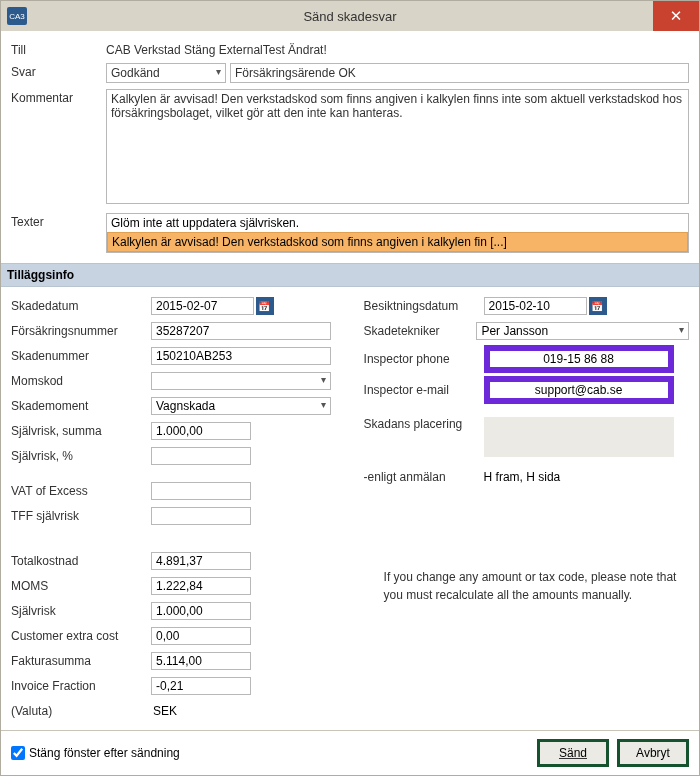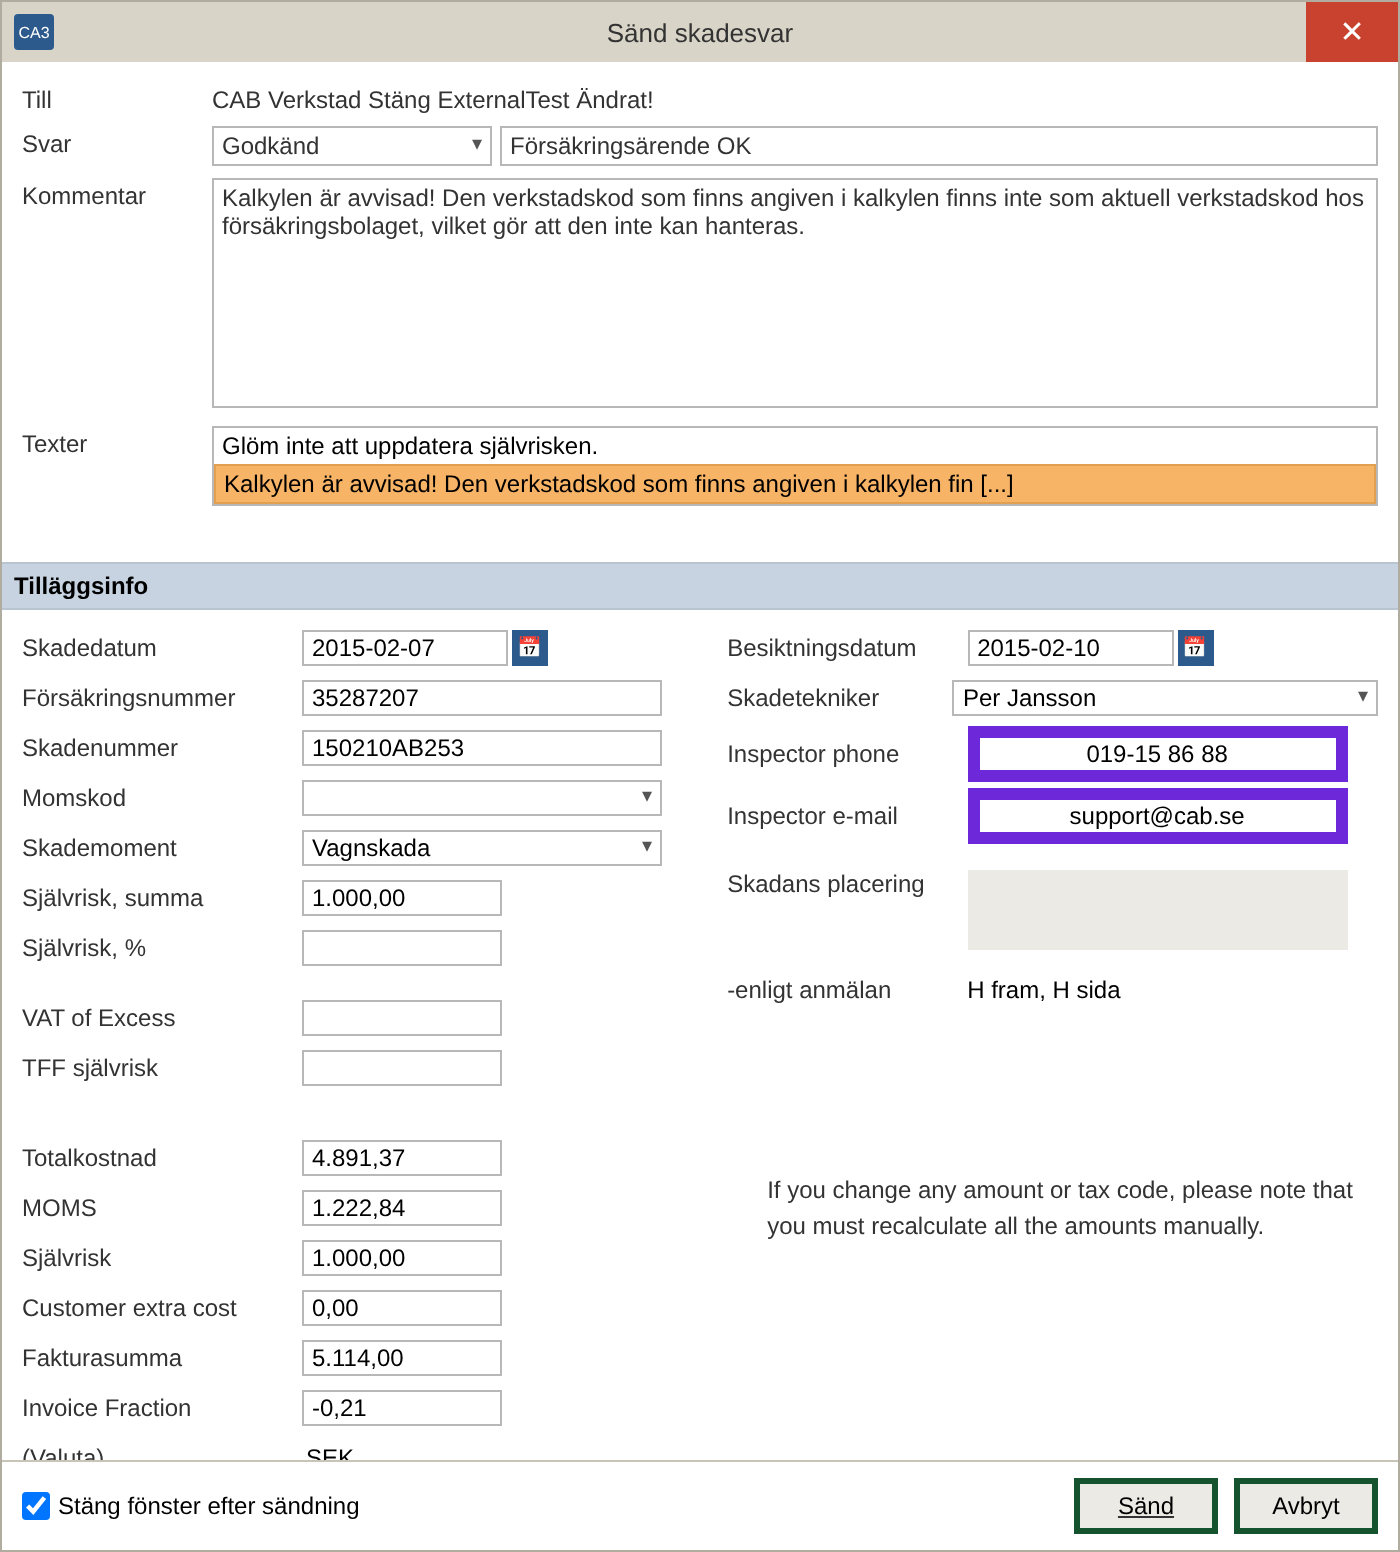--- a/index.html
+++ b/index.html
@@ -18,21 +18,21 @@
     width:100%; border:1px solid #b8b8b8; padding:2px 4px; background:#fff; color:#333; font-family:inherit; font-size:12px;
   }
   .combo-row { display:flex; gap:4px; }
   .combo { position:relative; }
   .combo select { appearance:none; -webkit-appearance:none; padding-right:18px; }
   .combo::after { content:"▾"; position:absolute; right:5px; top:3px; font-size:10px; pointer-events:none; color:#555;}
   textarea.text.comment { height:115px; resize:none; }
   .highlight { background:#f7b366; border:1px solid #e0a050; padding:2px 4px; }
   .list-box { border:1px solid #b8b8b8; }
   .list-box .item { padding:2px 4px; }
-  .section-header { background:#c7d3e0; font-weight:bold; padding:4px 6px; margin: 28px -10px 8px -10px; border-top:1px solid #b8c4d0; border-bottom:1px solid #b8c4d0;}
+  .section-header { background:#c7d3e0; font-weight:bold; padding:4px 6px; margin: 10px -10px 8px -10px; border-top:1px solid #b8c4d0; border-bottom:1px solid #b8c4d0;}
   .two-col { display:flex; gap:30px; margin-top:4px;}
   .col { width: 48%; }
   .frow { display:flex; align-items:center; margin-bottom:3px; min-height:22px;}
   .flbl { width: 140px; color:#333; }
   .finput { width: 100px; border:1px solid #b8b8b8; padding:1px 4px; text-align:left; background:#fff;}
   .finput.txt { text-align:left; }
   .fselect-wrap { width:180px; position:relative;}
   .fselect-wrap select { width:100%; border:1px solid #b8b8b8; padding:1px 4px; background:#fff; appearance:none; padding-right:18px;}
   .fselect-wrap::after { content:"▾"; position:absolute; right:5px; top:2px; font-size:10px; pointer-events:none; color:#555;}
   .date-wrap { position:relative; display:inline-block;}
@@ -65,21 +65,21 @@
   <div class="content">
 
     <div class="row">
       <div class="lbl">Till</div>
       <div class="val text">CAB Verkstad Stäng ExternalTest Ändrat!</div>
     </div>
 
     <div class="row">
       <div class="lbl">Svar</div>
       <div class="val combo-row">
-        <div class="combo" style="width:140px;">
+        <div class="combo" style="width:120px;">
           <select class="text">
             <option>Godkänd</option>
           </select>
         </div>
         <input class="text" style="flex: 1 1 0%;" value="Försäkringsärende OK">
       </div>
     </div>
 
     <div class="row">
       <div class="lbl">Kommentar</div>

